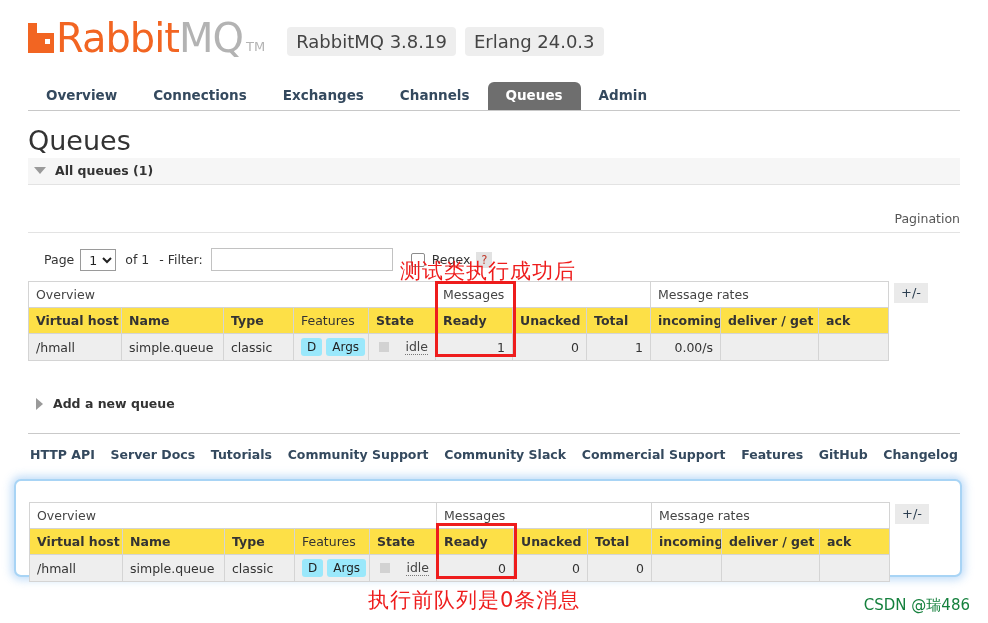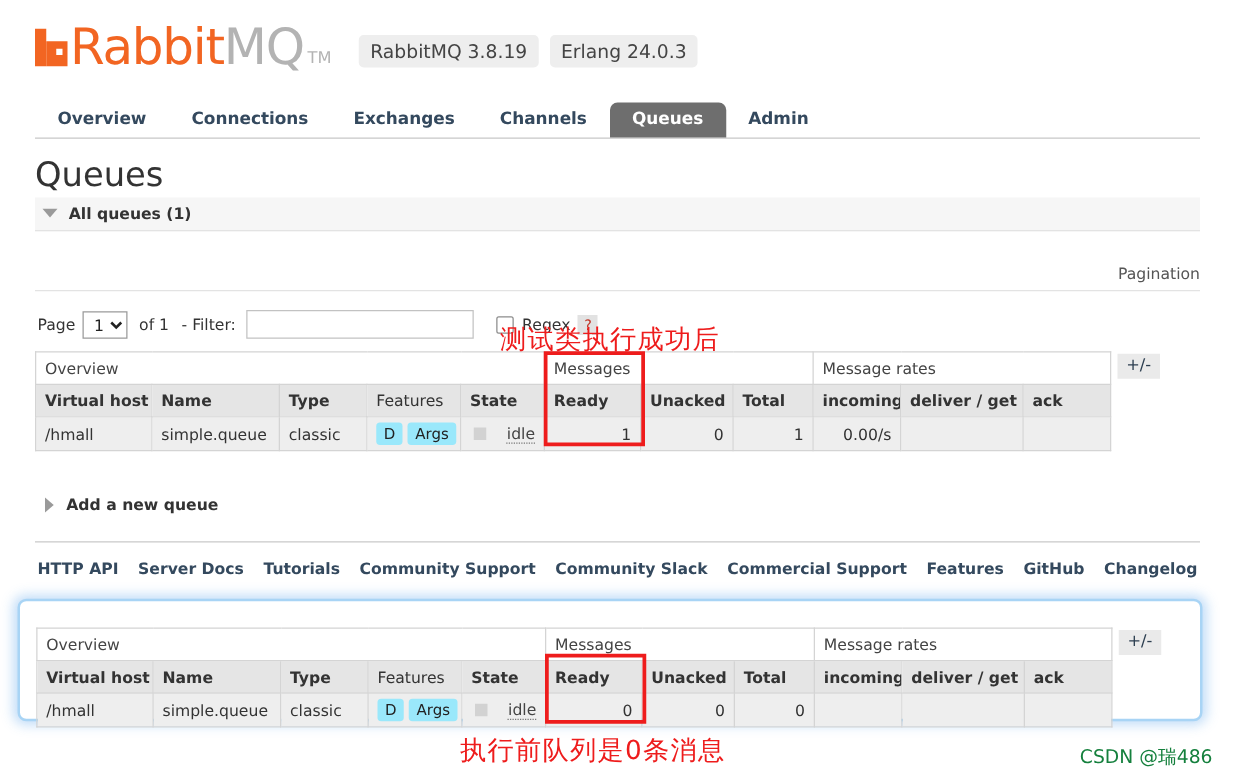--- a/index.html
+++ b/index.html
@@ -84,21 +84,21 @@
     display: flex;
     gap: 9px;
     margin-left: 22px;
     align-self: center;
     padding-top: 6px;
   }
   .badge {
     background: #eeeeee;
     border-radius: 4px;
     padding: 4px 9px;
-    font-size: 15px;
+    font-size: 18px;
     color: #444444;
     white-space: nowrap;
   }
 
   
   .nav {
     margin: 22px 28px 0 28px;
     border-bottom: 1px solid #c8c8c8;
     display: flex;
     align-items: flex-end;
@@ -161,21 +161,21 @@
     border-bottom: 1px solid #e3e3e3;
     padding: 12px 0 6px 2px;
     margin-top: 14px;
     text-align: right;
   }
 
   
   .filter-row {
     display: flex;
     align-items: center;
-    margin: 15px 0 0 2px;
+    margin: 15px 0 0 16px;
     font-size: 12.5px;
     color: #333333;
   }
   .filter-row .lbl { margin-right: 6px; }
   .page-select {
     font-family: "DejaVu Sans", "Liberation Sans", sans-serif;
     font-size: 12.5px;
     padding: 2px 2px 2px 4px;
     border: 1px solid #9a9a9a;
     background: #ffffff;
@@ -234,21 +234,21 @@
     height: 17px;
     white-space: nowrap;
     overflow: hidden;
   }
   table.q tr.grouphead td {
     color: #444444;
     background: #ffffff;
   }
   table.q tr.colhead th {
     font-weight: bold;
-    background: #e5e5e5;
+    background: #fde047;
   }
   table.q tr.colhead th.light {
     font-weight: normal;
   }
   table.q tr.datarow td {
     background: #eeeeee;
   }
   table.q td.num, table.q th.num {
     text-align: right;
   }

